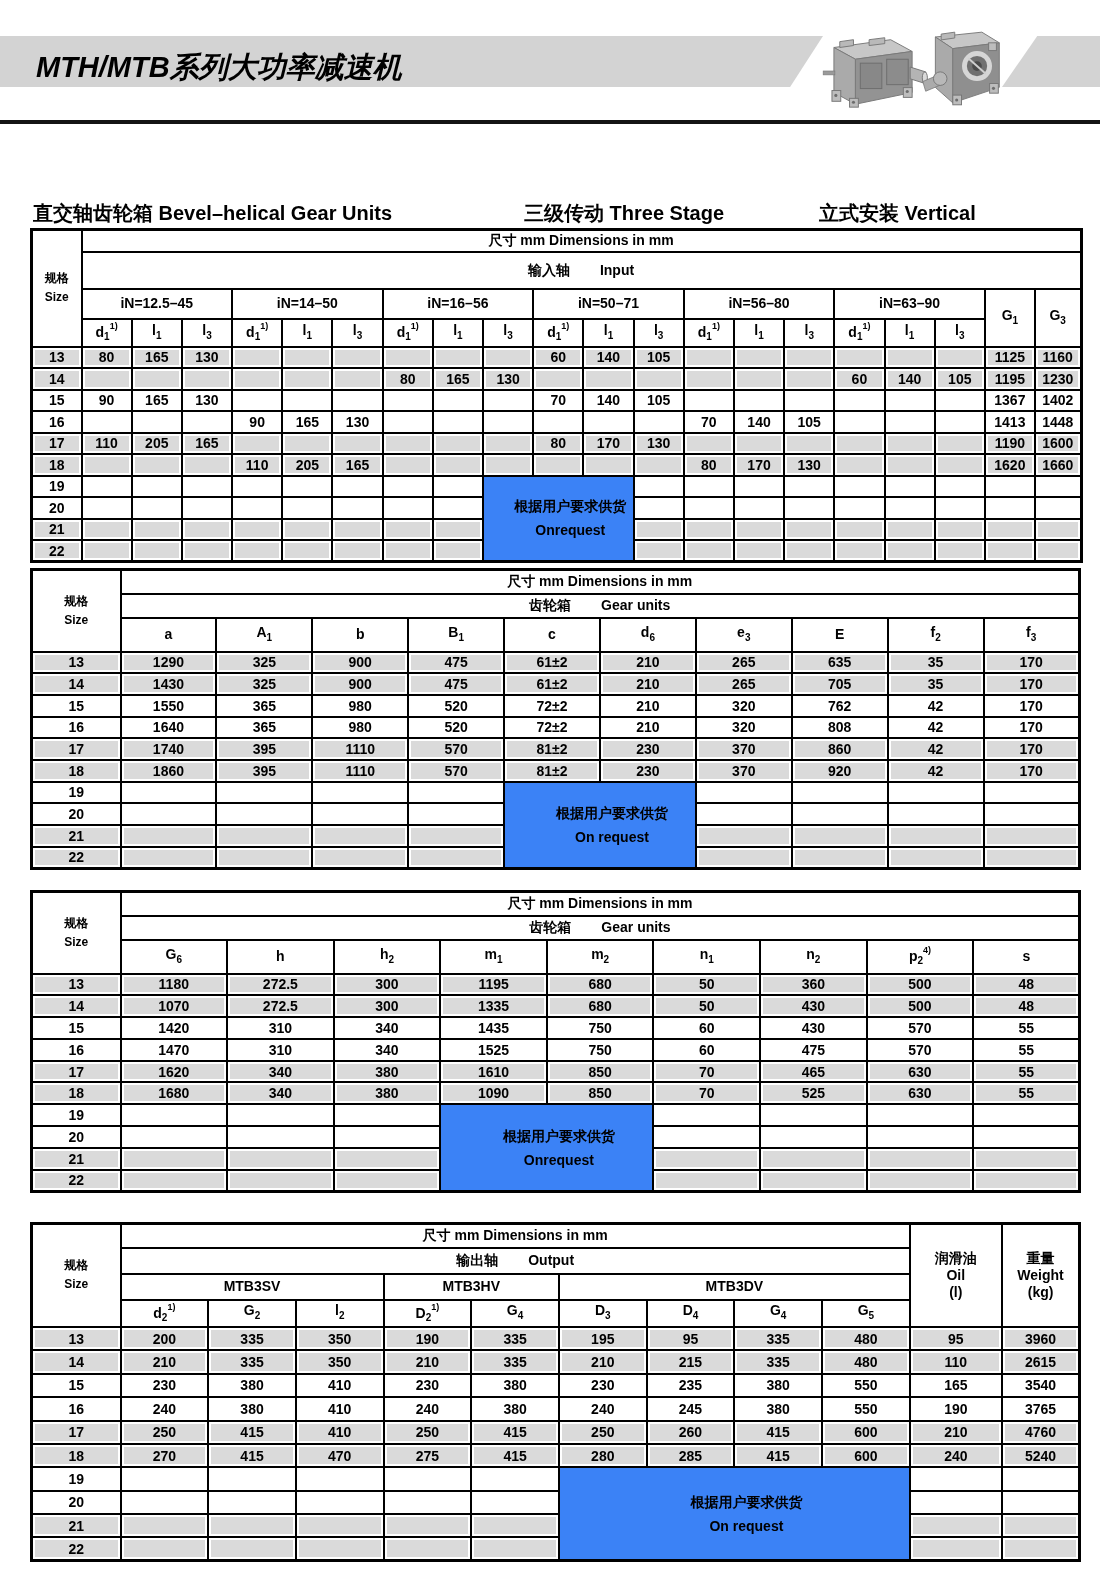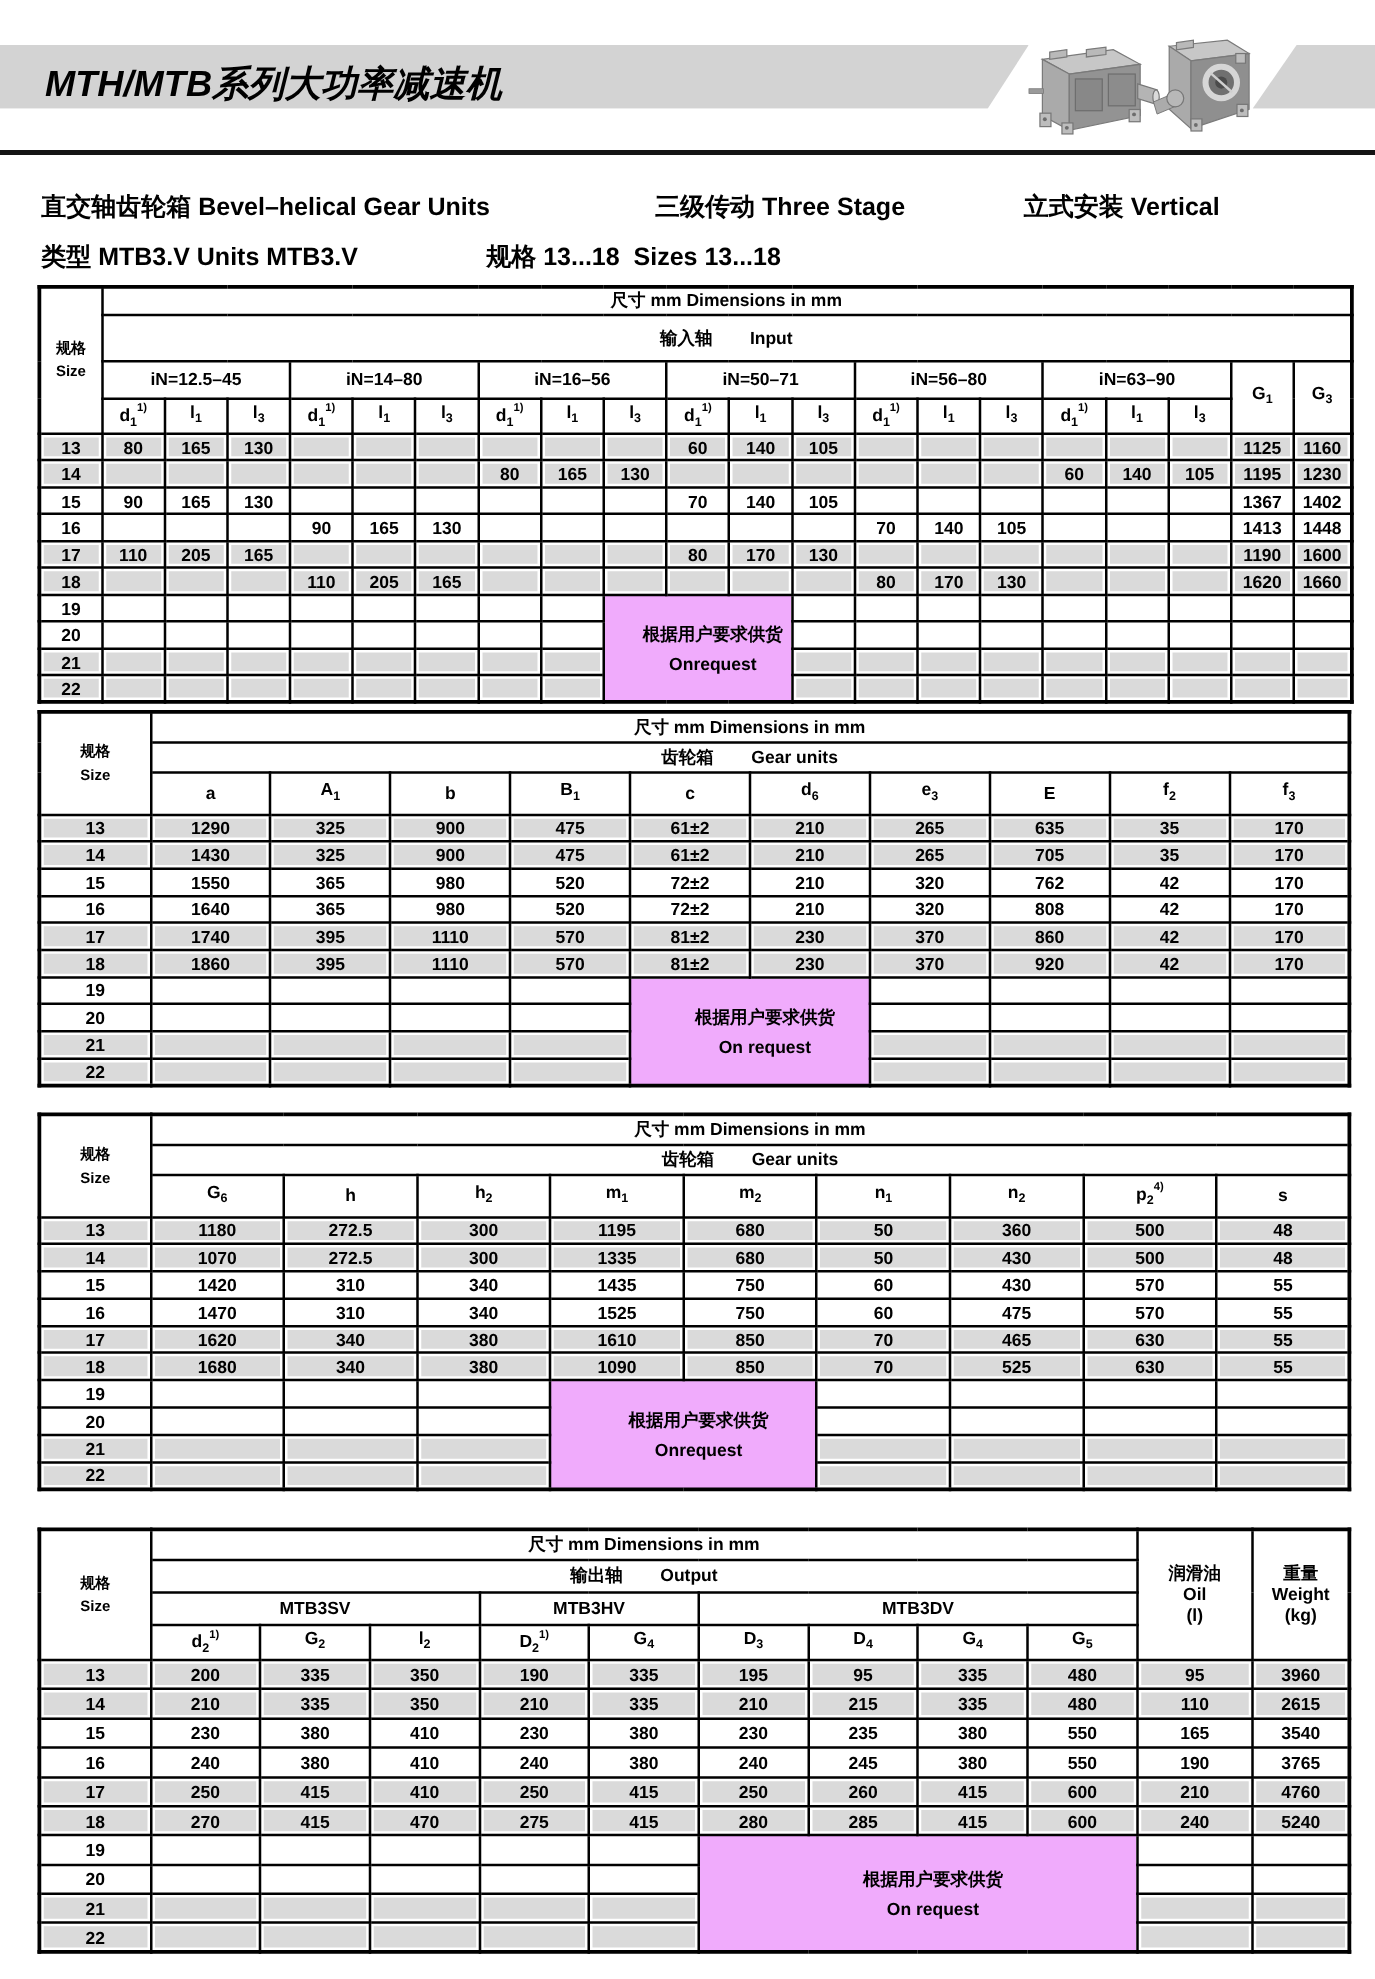--- a/index.html
+++ b/index.html
@@ -10,29 +10,29 @@
   .band{position:absolute;background:#d3d3d3;}
   #band-left{left:0;top:36px;width:823px;height:51px;clip-path:polygon(0 0,100% 0,96% 100%,0 100%);}
   #band-right{left:1002px;top:36px;width:98px;height:51px;clip-path:polygon(36% 0,100% 0,100% 100%,0 100%);}
   #banner-title{position:absolute;left:36px;top:48px;font-size:29px;font-weight:700;font-style:italic;white-space:pre;}
   #header-rule{position:absolute;left:0;top:120px;width:1100px;height:4px;background:#141414;}
   .gear-img{position:absolute;}
   #gear-img-1{left:818px;top:26px;width:112px;height:88px;}
   #gear-img-2{left:916px;top:22px;width:92px;height:92px;}
 
   
-  .intro-seg{position:absolute;font-size:20px;font-weight:700;white-space:pre;}
+  .intro-seg{position:absolute;font-size:20px;font-weight:700;white-space:pre;margin-top:48px;}
 
   
   table{position:absolute;left:30px;border-collapse:collapse;table-layout:fixed;background:#fff;border:3px solid #000;}
   th,td{border:2px solid #000;text-align:center;vertical-align:middle;font-weight:700;overflow:hidden;padding:0;}
   th{font-size:14px;line-height:17px;}
   td{font-size:14px;}
   td.shade{background:#dadada;box-shadow:inset 0 0 0 2px #fff;}
-  td.note{background:#f0abfc;font-size:14px;padding-left:24px;}
+  td.note{background:#3b82f6;font-size:14px;padding-left:24px;}
   td.note div{line-height:24px;}
   .size-head div{font-size:12px;line-height:19px;}
   .sec-en{margin-left:30px;}
   sub{font-size:10px;}
   sup{font-size:9px;vertical-align:super;position:relative;top:-2px;}
   #t-input{top:228px;width:1048px;}
   #t-gear1{top:568px;width:1048px;}
   #t-gear2{top:890px;width:1048px;}
   #t-output{top:1222px;width:1048px;}
 </style>
@@ -117,21 +117,21 @@
           <div>规格</div>
           <div>Size</div>
         </th>
         <th colspan="20" class="dim">尺寸 mm Dimensions in mm</th>
       </tr>
       <tr style="height: 37px;">
         <th colspan="20" class="section"><span>输入轴</span><span class="sec-en">Input</span></th>
       </tr>
       <tr style="height: 30px;">
         <th colspan="3" class="group">iN=12.5–45</th>
-        <th colspan="3" class="group">iN=14–80</th>
+        <th colspan="3" class="group">iN=14–50</th>
         <th colspan="3" class="group">iN=16–56</th>
         <th colspan="3" class="group">iN=50–71</th>
         <th colspan="3" class="group">iN=56–80</th>
         <th colspan="3" class="group">iN=63–90</th>
         <th rowspan="2" class="tail">
           <div>G<sub>1</sub></div>
         </th>
         <th rowspan="2" class="tail">
           <div>G<sub>3</sub></div>
         </th>

